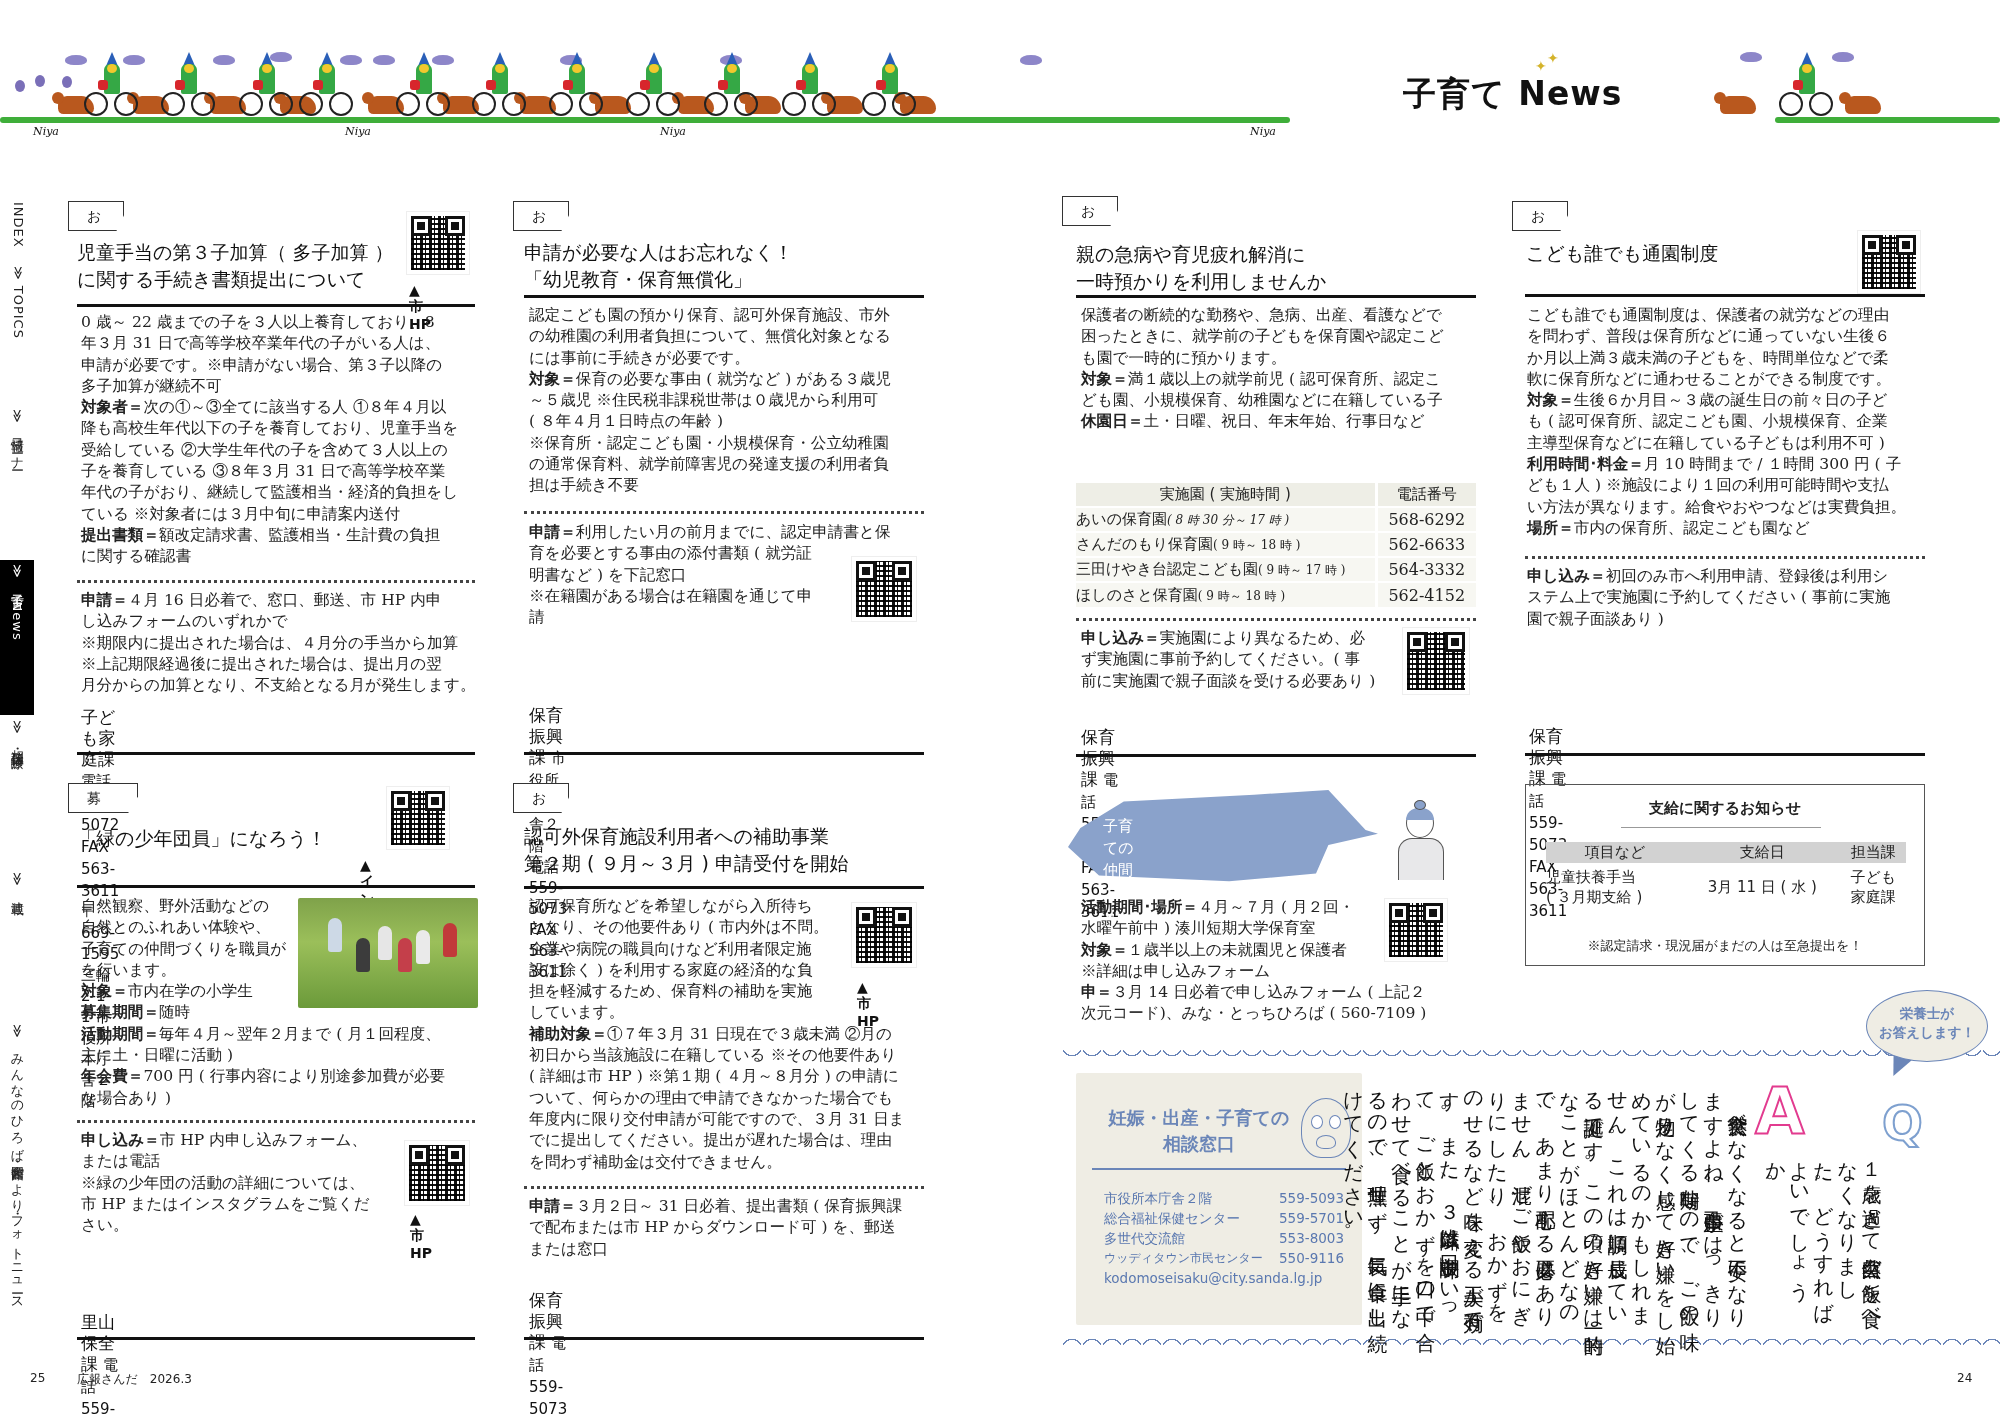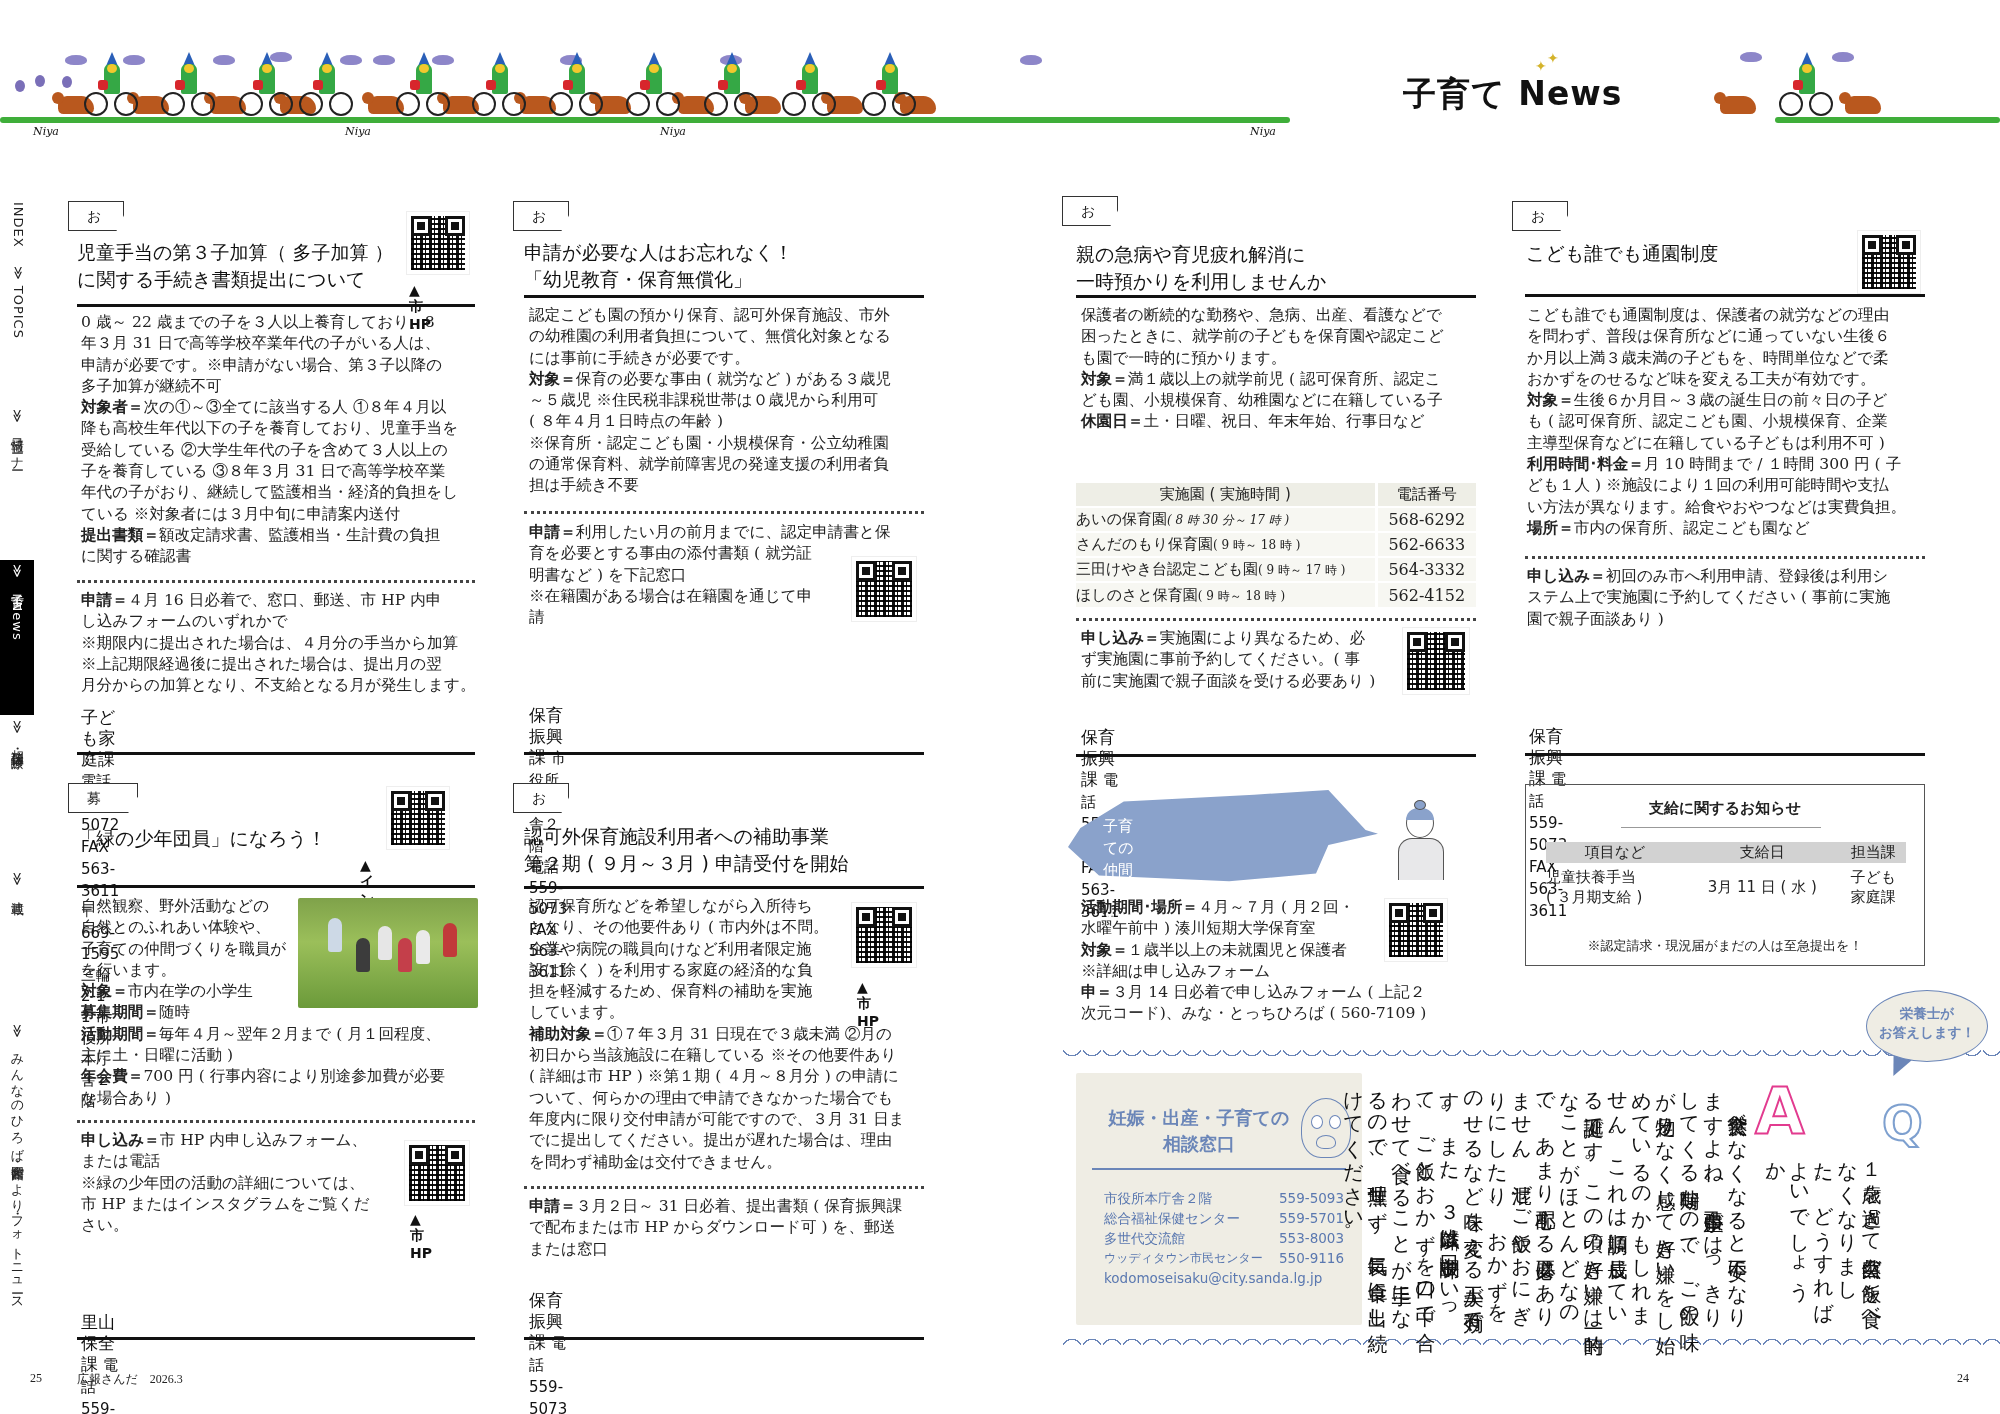--- a/index.html
+++ b/index.html
@@ -96,21 +96,21 @@
   
   .qa { position: absolute; top: 1078px; height: 250px; writing-mode: vertical-rl; font-family: "DejaVu Serif", "Liberation Serif", serif; font-size: 20px; line-height: 24px; color: #111; letter-spacing: 1px; }
   .qa-q { left: 1800px; width: 84px; font-family: "DejaVu Sans", sans-serif; }
   .qa-a { left: 1400px; width: 350px; }
   .letter-A { position: absolute; left: 1755px; top: 1075px; font-size: 64px; font-weight: bold; color: #fff; -webkit-text-stroke: 2px #e23b8f; font-family: "DejaVu Sans", sans-serif; }
   .letter-Q { position: absolute; left: 1882px; top: 1095px; font-size: 48px; font-weight: bold; color: #fff; -webkit-text-stroke: 2px #7ea0cf; font-family: "DejaVu Sans", sans-serif; }
   .nut-bubble { position: absolute; left: 1866px; top: 990px; width: 122px; height: 72px; border: 1.5px solid #6b86b8; border-radius: 50%; background: #efede4; }
   .nut-tail { position: absolute; left: 1888px; top: 1055px; width: 0; height: 0; border-left: 10px solid transparent; border-right: 10px solid transparent; border-top: 22px solid #6b86b8; transform: rotate(25deg); }
   .nut-text { position: absolute; left: 1866px; top: 1004px; width: 122px; text-align: center; font-size: 13.5px; font-weight: bold; color: #6b86b8; line-height: 19px; }
 
-  .footer-left { position: absolute; top: 1371px; font-size: 12px; color: #222; font-family: Liberation Serif, serif; }
+  .footer-left { position: absolute; top: 1371px; font-size: 12px; color: #222; }
 </style>
 </head>
 <body>
 
 <div class="banner">
   <div class="grass" style="left:0;width:1290px;"></div>
   <div class="grass" style="left:1775px;width:225px;"></div>
   <div class="dot" style="left:15px;top:80px;"></div>
   <div class="dot" style="left:35px;top:75px;"></div>
   <div class="dot" style="left:62px;top:76px;"></div>
@@ -400,21 +400,21 @@
 
 <section class="article">
   <div class="tag-wrap" style="left:1512px;top:201px;"><span class="tag">お知らせ</span></div>
   <div class="art-title" style="left:1526px;top:240px;width:300px;">こども誰でも通園制度</div>
   <div class="qr" style="left:1858px;top:231px;width:62px;height:62px;"></div>
   <div class="rule" style="left:1525px;top:294px;width:400px;"></div>
   <div class="body-text" style="left:1527px;top:305px;width:400px;">
     <div>こども誰でも通園制度は、保護者の就労などの理由</div>
     <div>を問わず、普段は保育所などに通っていない生後６</div>
     <div>か月以上満３歳未満の子どもを、時間単位などで柔</div>
-    <div>おかずをのせるなど味を変える工夫が有効です。</div>
+    <div>軟に保育所などに通わせることができる制度です。</div>
     <div><b>対象＝</b><span>生後６か月目～３歳の誕生日の前々日の子ど</span></div>
     <div>も ( 認可保育所、認定こども園、小規模保育、企業</div>
     <div>主導型保育などに在籍している子どもは利用不可 )</div>
     <div><b>利用時間･料金＝</b><span>月 10 時間まで / １時間 300 円 ( 子</span></div>
     <div>ども１人 ) ※施設により１回の利用可能時間や支払</div>
     <div>い方法が異なります。給食やおやつなどは実費負担。</div>
     <div><b>場所＝</b><span>市内の保育所、認定こども園など</span></div>
   </div>
   <div class="dots" style="left:1525px;top:556px;width:400px;"></div>
   <div class="body-text" style="left:1527px;top:566px;width:400px;">

